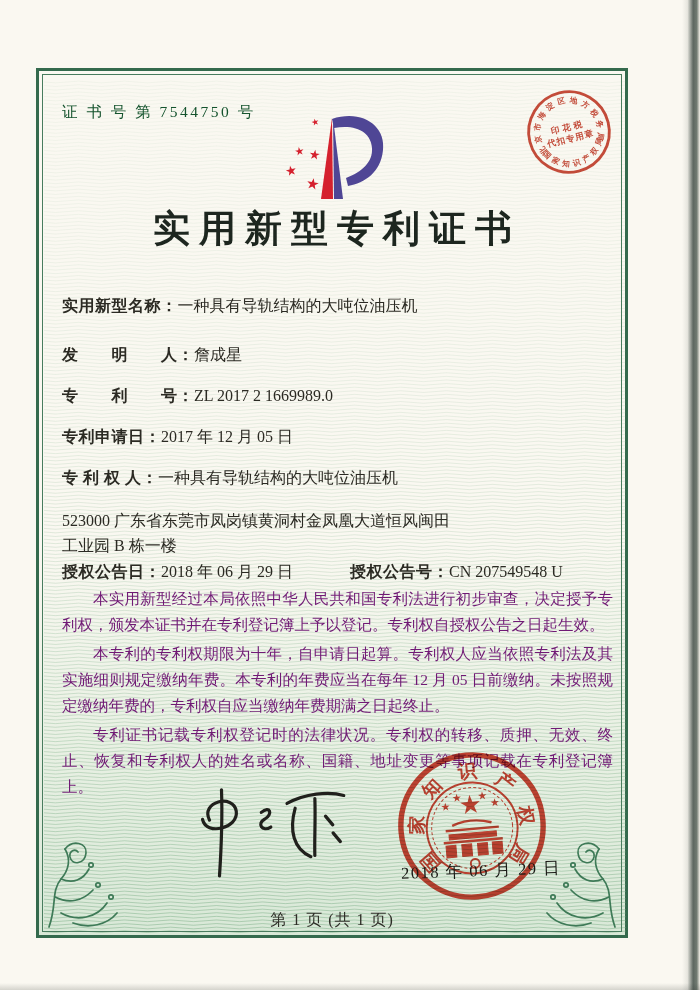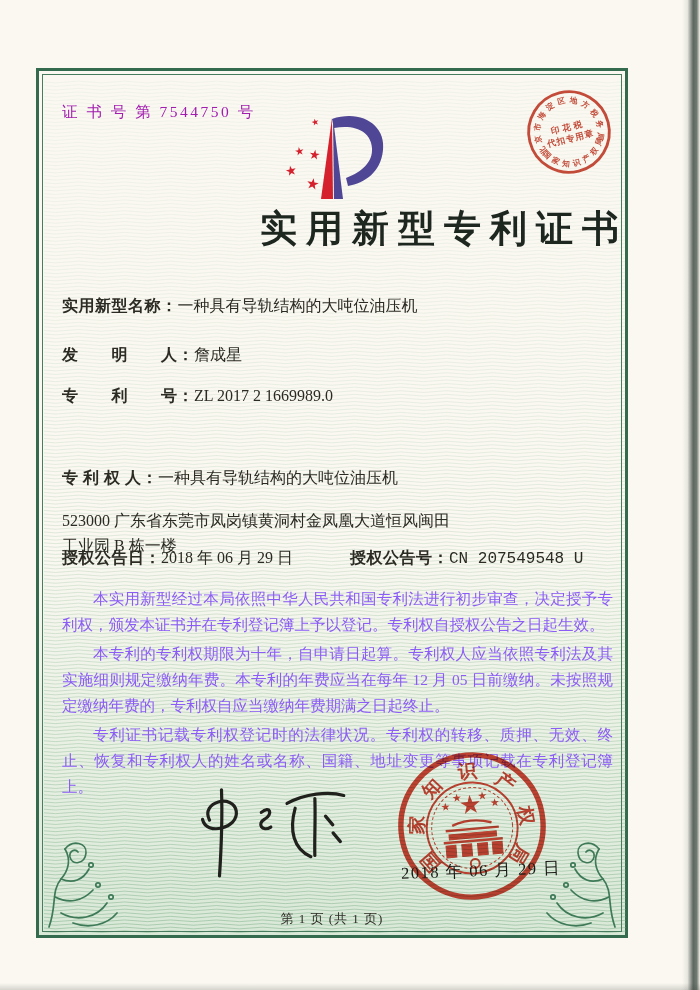--- a/index.html
+++ b/index.html
@@ -18,39 +18,39 @@
     border:3px solid #346a4d;
     background:linear-gradient(to bottom,rgba(224,238,223,0) 55%,rgba(205,228,206,.38) 78%,rgba(189,219,194,.55) 100%);}
   .frame::after{content:"";position:absolute;inset:3px;border:1px solid #487c5e;pointer-events:none;}
   .waves{position:absolute;left:5px;top:5px;}
   .flourish{position:absolute;bottom:4px;width:92px;height:96px;}
   .flourish.left{left:4px;}
   .flourish.right{right:4px;transform:scaleX(-1);}
 
   
   .abs{position:absolute;}
-  .cert-no{left:62px;top:102px;font-size:15.5px;letter-spacing:2.5px;color:#a21caf;}
-  .title{left:36px;top:204px;width:592px;text-align:right;font-size:37px;font-weight:700;
+  .cert-no{left:62px;top:102px;font-size:15.5px;letter-spacing:2.5px;color:#14532d;}
+  .title{left:36px;top:204px;width:592px;text-align:center;font-size:37px;font-weight:700;
          letter-spacing:9px;color:#1d261f;padding-left:10px;box-sizing:border-box;}
   .row{left:62px;font-size:16px;color:#2b2a23;white-space:nowrap;}
   .row .lab{font-weight:600;letter-spacing:.5px;}
   .addr-wrap{display:flex;}
   .addr-lines{white-space:normal;width:470px;line-height:25px;}
-  .pair2{position:absolute;left:288px;top:0;font-family:Liberation Mono, monospace;}
-  .body-text{left:62px;top:586px;width:551px;color:#8b5cf6;}
+  .pair2{position:absolute;left:288px;top:0;}
+  .body-text{left:62px;top:586px;width:551px;color:#701a75;}
   .body-text p{margin:0 0 3px 0;font-size:15.5px;line-height:26px;text-indent:2em;text-align:justify;}
   .officer{left:86px;top:802px;font-size:17.5px;letter-spacing:4px;color:#23221c;line-height:41px;}
   .sig-svg{left:182px;top:782px;}
   .stamp-tax{left:521px;top:84px;width:96px;height:96px;transform:rotate(-14deg);
              mix-blend-mode:multiply;opacity:.93;}
   .stamp-cnipa{left:393px;top:747px;width:158px;height:158px;transform:rotate(-5deg);
              mix-blend-mode:multiply;opacity:.94;}
   .grant-date{left:401px;top:860px;font-size:16.5px;letter-spacing:1.5px;color:#191915;
               transform:rotate(-2deg);}
-  .footer{left:36px;top:910px;width:592px;text-align:center;font-size:13px;
+  .footer{left:36px;top:910px;width:592px;text-align:center;font-size:16px;
           letter-spacing:1px;color:#2e2d27;}
   .logo-svg{left:274px;top:109px;}
 </style>
 </head>
 <body>
 
 <div class="page">
 
   <div class="frame">
     <svg class="waves" width="582" height="860" viewBox="0 0 582 860" id="waves-svg" fill="none" stroke="#6fa77c" stroke-width="0.7">
@@ -341,28 +341,31 @@
 
   <div class="abs row" style="top:296px">
     <span class="lab">实用新型名称：</span><span>一种具有导轨结构的大吨位油压机</span>
   </div>
   <div class="abs row" style="top:345px">
     <span class="lab">发　　明　　人：</span><span>詹成星</span>
   </div>
   <div class="abs row" style="top:386px">
     <span class="lab">专　　利　　号：</span><span>ZL 2017 2 1669989.0</span>
   </div>
+  <div class="abs row" style="top:427px">
+    <span class="lab">专利申请日：</span><span>2017 年 12 月 05 日</span>
+  </div>
   <div class="abs row" style="top:468px">
     <span class="lab">专 利 权 人：</span><span>一种具有导轨结构的大吨位油压机</span>
   </div>
   <div class="abs row addr-wrap" style="top:508px">
     <span class="addr-lines"><span>523000 广东省东莞市凤岗镇黄洞村金凤凰大道恒风闽田</span><br>
     <span>工业园 B 栋一楼</span></span>
   </div>
-  <div class="abs row" style="top:548px">
+  <div class="abs row" style="top:562px">
     <span class="lab">授权公告日：</span><span>2018 年 06 月 29 日</span>
     <span class="pair2">
       <span class="lab">授权公告号：</span><span>CN 207549548 U</span>
     </span>
   </div>
 
   <div class="abs body-text">
     <p>本实用新型经过本局依照中华人民共和国专利法进行初步审查，决定授予专利权，颁发本证书并在专利登记簿上予以登记。专利权自授权公告之日起生效。</p>
     <p>本专利的专利权期限为十年，自申请日起算。专利权人应当依照专利法及其实施细则规定缴纳年费。本专利的年费应当在每年 12 月 05 日前缴纳。未按照规定缴纳年费的，专利权自应当缴纳年费期满之日起终止。</p>
     <p>专利证书记载专利权登记时的法律状况。专利权的转移、质押、无效、终止、恢复和专利权人的姓名或名称、国籍、地址变更等事项记载在专利登记簿上。</p>

